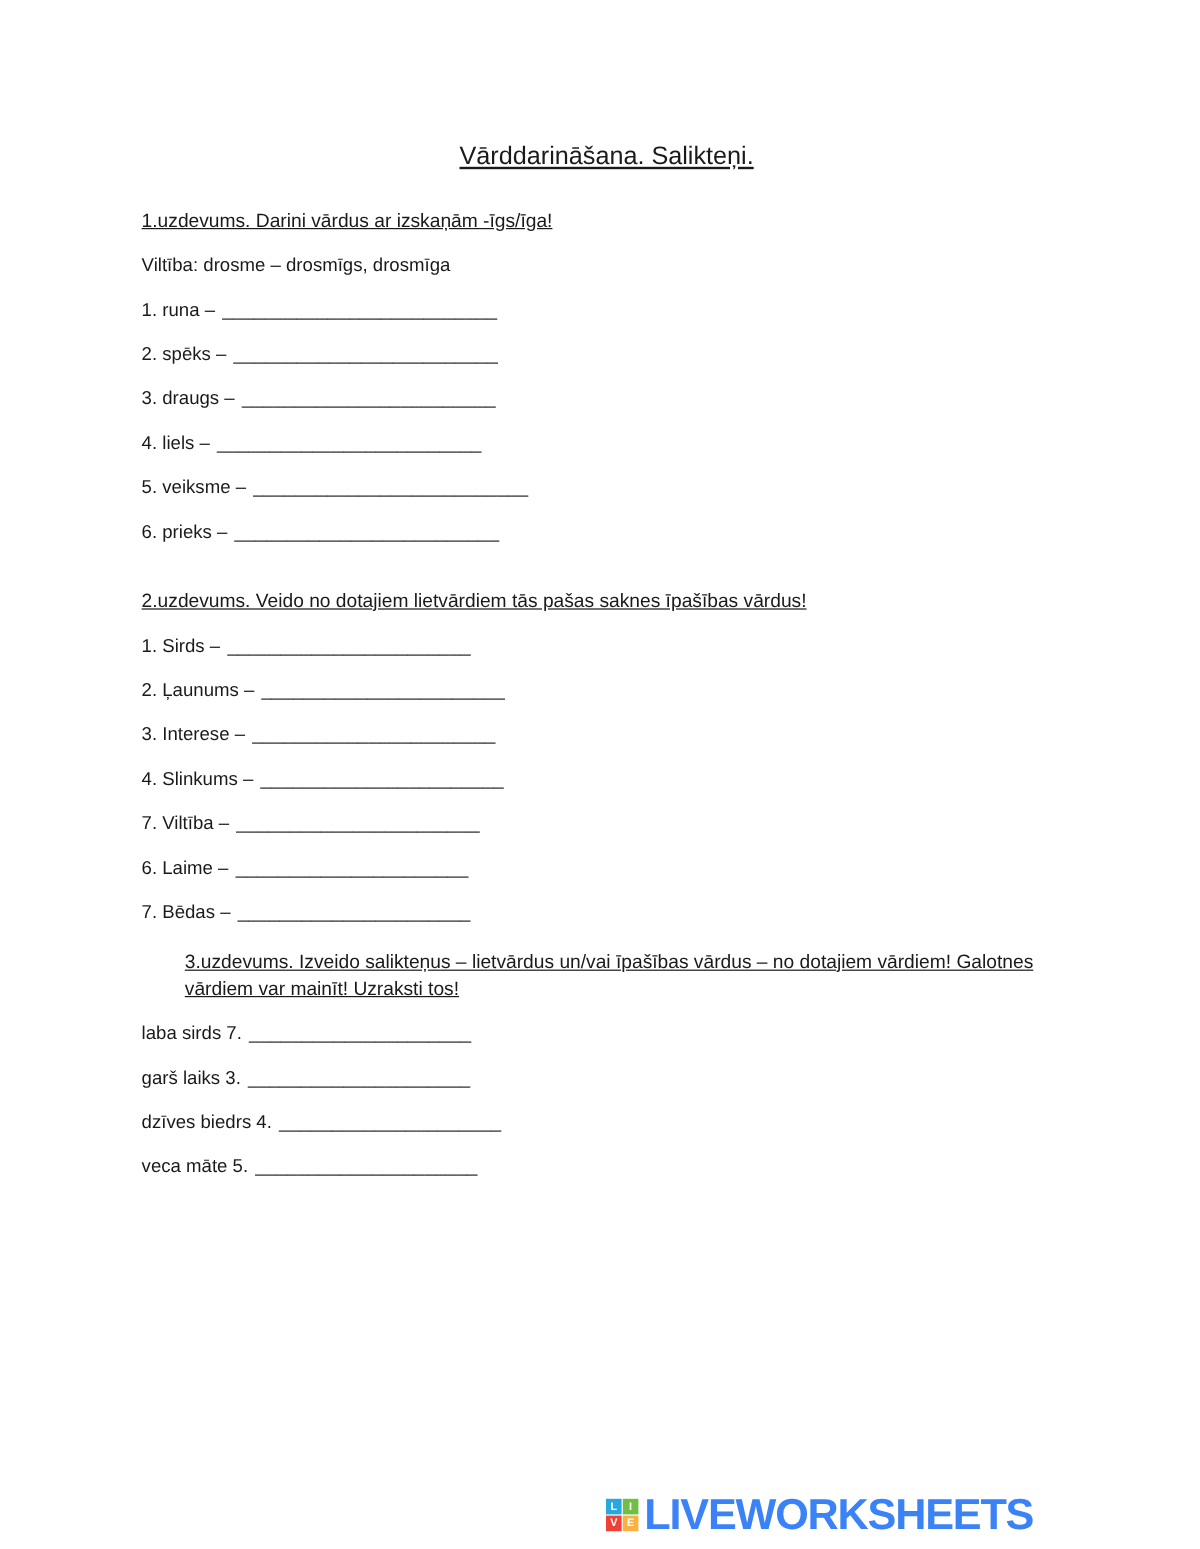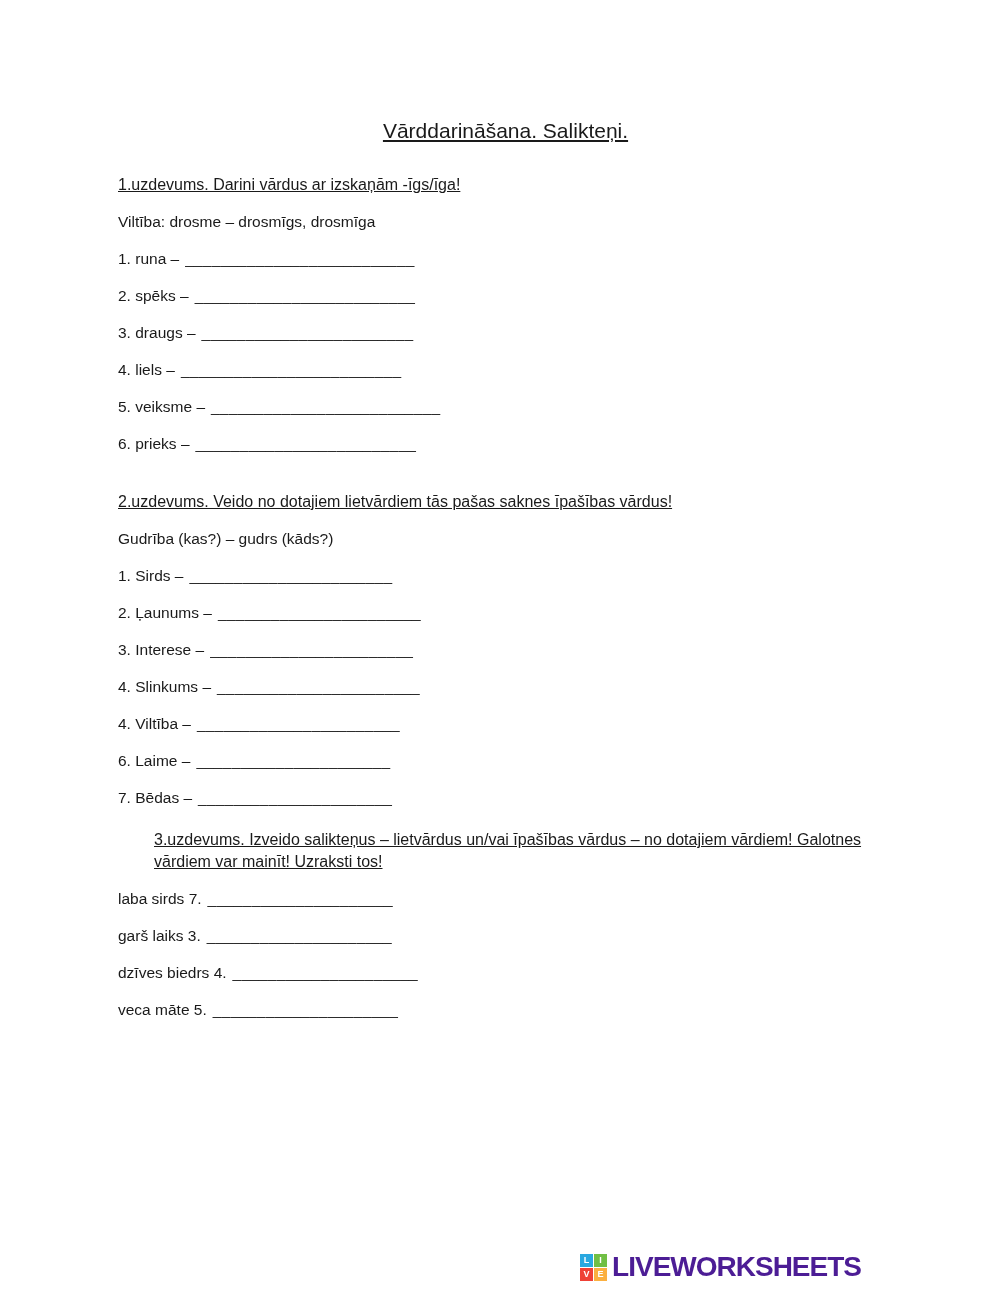--- a/index.html
+++ b/index.html
@@ -71,24 +71,24 @@
   .lw-sq {
     display: flex;
     align-items: center;
     justify-content: center;
     color: #ffffff;
     font-size: 9px;
     font-weight: 700;
     line-height: 1;
   }
   .lw-text {
-    font-size: 28px;
+    font-size: 36px;
     font-weight: 700;
     letter-spacing: -1px;
-    color: #4c1d95;
+    color: #3b82f6;
   }
 </style>
 </head>
 <body>
 
 <div class="page">
   <div class="content">
 
     <h1 class="doc-title">Vārddarināšana. Salikteņi.</h1>
 
@@ -108,36 +108,35 @@
       <span>4. liels –</span><span class="blank">_________________________</span>
     </p>
     <p class="item">
       <span>5. veiksme –</span><span class="blank">__________________________</span>
     </p>
     <p class="item">
       <span>6. prieks –</span><span class="blank">_________________________</span>
     </p>
 
     <p class="section-heading sec2-heading">2.uzdevums. Veido no dotajiem lietvārdiem tās pašas saknes īpašības vārdus!</p>
-    <p class="example">Gudrība (kas?) – gudrs (kāds?)</p>
 
     <p class="item">
       <span>1. Sirds –</span><span class="blank">_______________________</span>
     </p>
     <p class="item">
       <span>2. Ļaunums –</span><span class="blank">_______________________</span>
     </p>
     <p class="item">
       <span>3. Interese –</span><span class="blank">_______________________</span>
     </p>
     <p class="item">
       <span>4. Slinkums –</span><span class="blank">_______________________</span>
     </p>
     <p class="item">
-      <span>4. Viltība –</span><span class="blank">_______________________</span>
+      <span>7. Viltība –</span><span class="blank">_______________________</span>
     </p>
     <p class="item">
       <span>6. Laime –</span><span class="blank">______________________</span>
     </p>
     <p class="item">
       <span>7. Bēdas –</span><span class="blank">______________________</span>
     </p>
 
     <p class="section-heading sec3-heading">3.uzdevums. Izveido salikteņus – lietvārdus un/vai īpašības vārdus – no dotajiem vārdiem! Galotnes vārdiem var mainīt! Uzraksti tos!</p>
 

